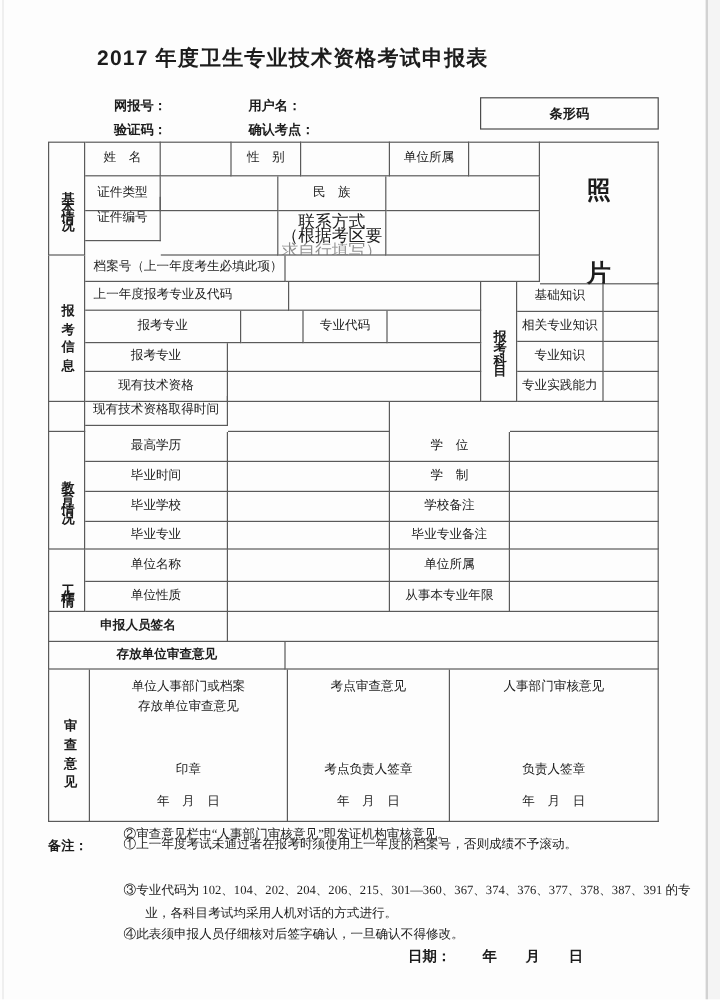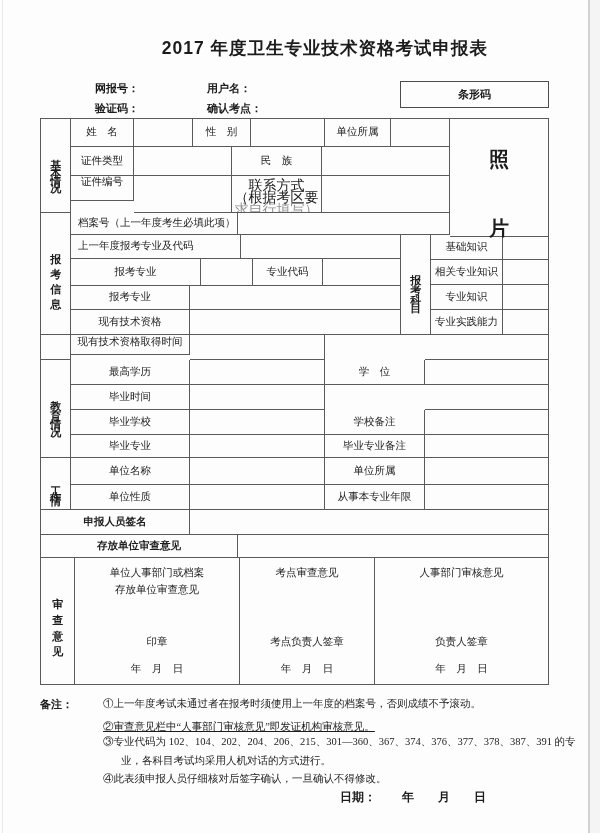--- a/index.html
+++ b/index.html
@@ -15,21 +15,21 @@
     overflow:hidden;
     font-family:"Liberation Serif","DejaVu Serif",serif;
     color:var(--ink);
   }
   .edge-left{position:absolute;left:2px;top:0;width:1px;height:833px;background:#e7e7e7;}
   .edge-right-line{position:absolute;left:588px;top:0;width:2px;height:833px;background:#d2d2d2;}
   .edge-right-area{position:absolute;left:590px;top:0;width:10px;height:833px;background:#f4f4f4;}
 
   .title{
     position:absolute;left:0;top:36px;width:488px;
-    text-align:right;font-size:17.5px;font-weight:bold;
+    text-align:center;font-size:17.5px;font-weight:bold;
     font-family:"Liberation Sans","DejaVu Sans",sans-serif;
     letter-spacing:1px;
   }
   .hfield{
     position:absolute;height:15px;
     font-size:11px;font-weight:bold;
     font-family:"Liberation Sans","DejaVu Sans",sans-serif;
   }
   .barcode-box{
     position:absolute;left:400px;top:81px;width:147px;height:25px;
@@ -175,20 +175,21 @@
   <div class="cell" style="left:190px;top:335px;width:135px;height:25px;"></div>
   <div class="cell" style="left:425px;top:335px;width:124px;height:25px;"></div>
 
   <div class="cell" style="left:71px;top:360px;width:119px;height:25px;">最高学历</div>
   <div class="cell" style="left:190px;top:360px;width:135px;height:25px;"></div>
   <div class="cell" style="left:325px;top:360px;width:100px;height:25px;">学　位</div>
   <div class="cell" style="left:425px;top:360px;width:124px;height:25px;"></div>
 
   <div class="cell" style="left:71px;top:385px;width:119px;height:25px;">毕业时间</div>
   <div class="cell" style="left:190px;top:385px;width:135px;height:25px;"></div>
+  <div class="cell" style="left:325px;top:385px;width:100px;height:25px;">学　制</div>
   <div class="cell" style="left:425px;top:385px;width:124px;height:25px;"></div>
 
   <div class="cell" style="left:71px;top:410px;width:119px;height:25px;">毕业学校</div>
   <div class="cell" style="left:190px;top:410px;width:135px;height:25px;"></div>
   <div class="cell" style="left:325px;top:410px;width:100px;height:25px;">学校备注</div>
   <div class="cell" style="left:425px;top:410px;width:124px;height:25px;"></div>
 
   <div class="cell" style="left:71px;top:435px;width:119px;height:23px;">毕业专业</div>
   <div class="cell" style="left:190px;top:435px;width:135px;height:23px;"></div>
   <div class="cell" style="left:325px;top:435px;width:100px;height:23px;">毕业专业备注</div>
@@ -224,20 +225,20 @@
   </div>
   <div class="cell review-col" style="left:375px;top:558px;width:174px;height:127px;">
     <div class="rl">人事部门审核意见</div>
     <div class="spacer"></div>
     <div class="seal">负责人签章</div>
     <div class="rdate">年　月　日</div>
   </div>
 
   <div class="note-label" style="left:40px;top:697px;">备注：</div>
   <div class="note" style="left:103px;top:697px;">①上一年度考试未通过者在报考时须使用上一年度的档案号，否则成绩不予滚动。</div>
-  <div class="note" style="left:103px;top:720px;text-decoration:underline;">②审查意见栏中“人事部门审核意见”即发证机构审核意见。</div>
+  <div class="note" style="left:103px;top:688px;">②审查意见栏中“人事部门审核意见”即发证机构审核意见。</div>
   <div class="note" style="left:103px;top:735px;">③专业代码为 102、104、202、204、206、215、301—360、367、374、376、377、378、387、391 的专</div>
   <div class="note" style="left:121px;top:754px;">业，各科目考试均采用人机对话的方式进行。</div>
   <div class="note" style="left:103px;top:772px;">④此表须申报人员仔细核对后签字确认，一旦确认不得修改。</div>
 
   <div class="date-line" style="left:340px;top:789px;">日期：</div>
   <div class="date-line" style="left:402px;top:789px;">年　　月　　日</div>
 </div>
 
 </body></html>

